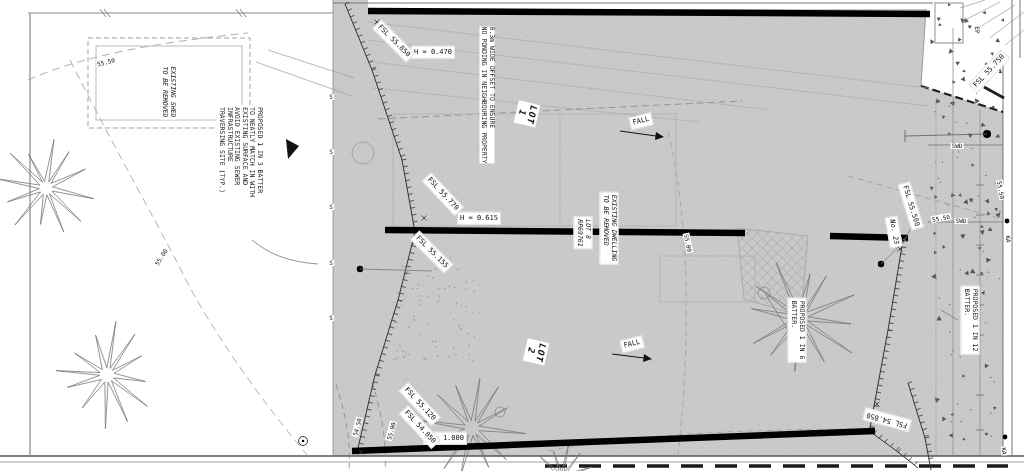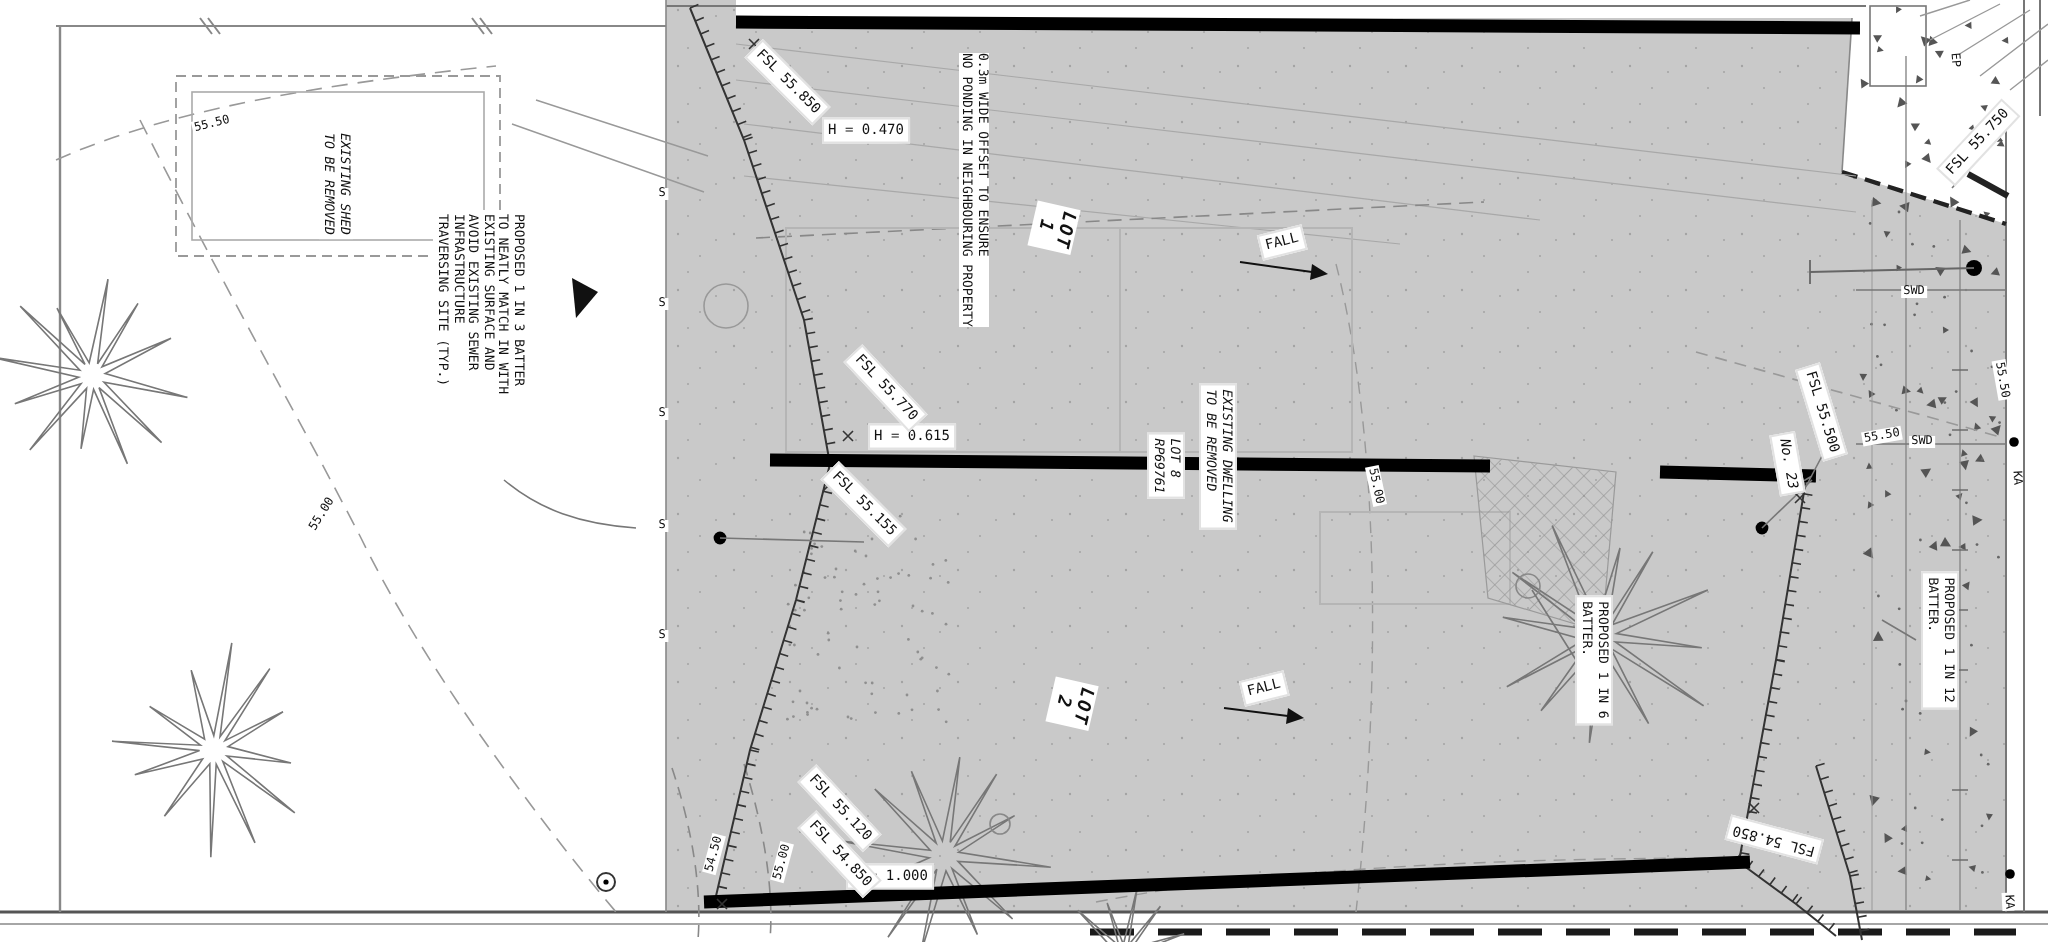--- a/index.html
+++ b/index.html
@@ -321,22 +321,22 @@
         <path d="M897.5,246.5 L902.5,251.5 M897.5,251.5 L902.5,246.5" stroke="#333" stroke-width="0.8" fill="none"></path>
         <path d="M874.5,401.5 L879.5,406.5 M874.5,406.5 L879.5,401.5" stroke="#333" stroke-width="0.8" fill="none"></path>
         <path d="M358.5,449.5 L363.5,454.5 M358.5,454.5 L363.5,449.5" stroke="#333" stroke-width="0.8" fill="none"></path>
         <line x1="620" y1="131" x2="656" y2="136" stroke="#111" stroke-width="1"></line>
         <polygon points="656,132 664,137 655,140" fill="#111"></polygon>
         <line x1="612" y1="354" x2="644" y2="358" stroke="#111" stroke-width="1"></line>
         <polygon points="644,354 652,359 643,362" fill="#111"></polygon>
       </g>
   </svg>
 
-  <div class="lbl" style="left:433px;top:65px">H = 0.470</div>
-  <div class="lbl" style="left:456px;top:218px">H = 0.615</div>
+  <div class="lbl" style="left:433px;top:52px">H = 0.470</div>
+  <div class="lbl" style="left:479px;top:218px">H = 0.615</div>
   <div class="lbl" style="left:445px;top:438px">H = 1.000</div>
 
   <div class="lbl" style="left:394px;top:41px;--r:45deg">FSL 55.850</div>
   <div class="lbl" style="left:443px;top:194px;--r:47deg">FSL 55.770</div>
   <div class="lbl" style="left:432px;top:252px;--r:45deg">FSL 55.155</div>
   <div class="lbl" style="left:420px;top:404px;--r:47deg">FSL 55.120</div>
   <div class="lbl" style="left:420px;top:427px;--r:47deg">FSL 54.850</div>
   <div class="lbl" style="left:911px;top:206px;--r:73deg">FSL 55.500</div>
   <div class="lbl" style="left:887px;top:420px;--r:195deg">FSL 54.850</div>
   <div class="lbl" style="left:989px;top:71px;--r:-47deg">FSL 55.750</div>

